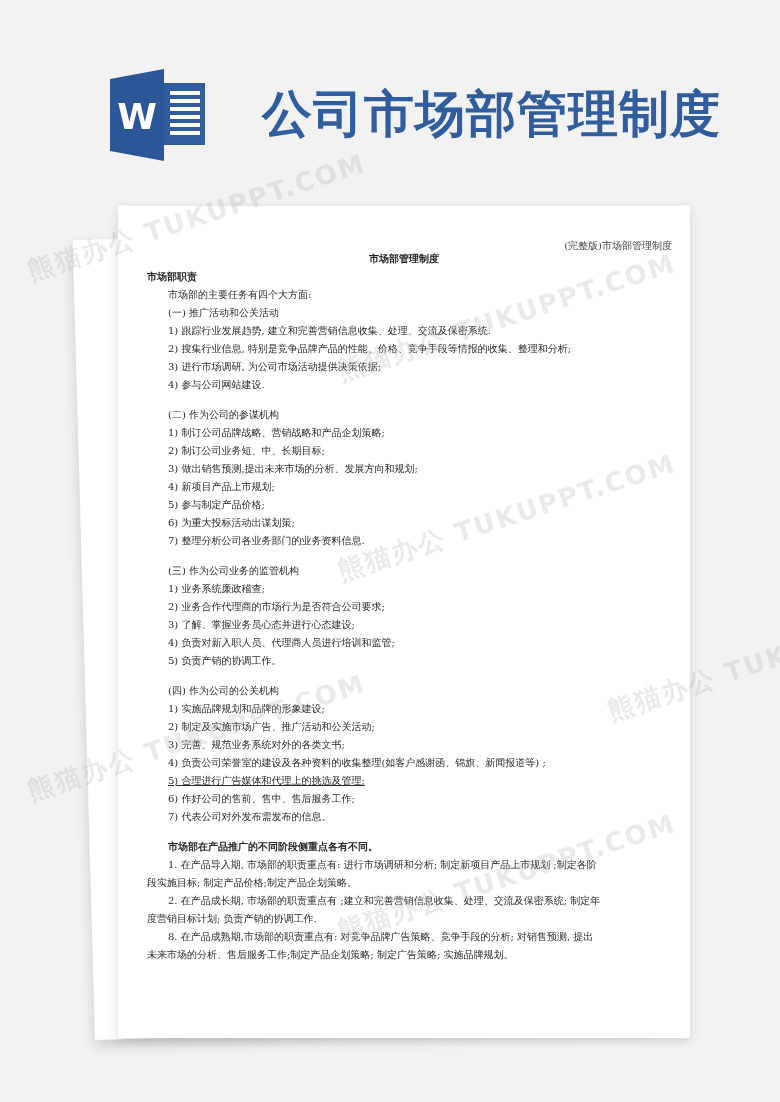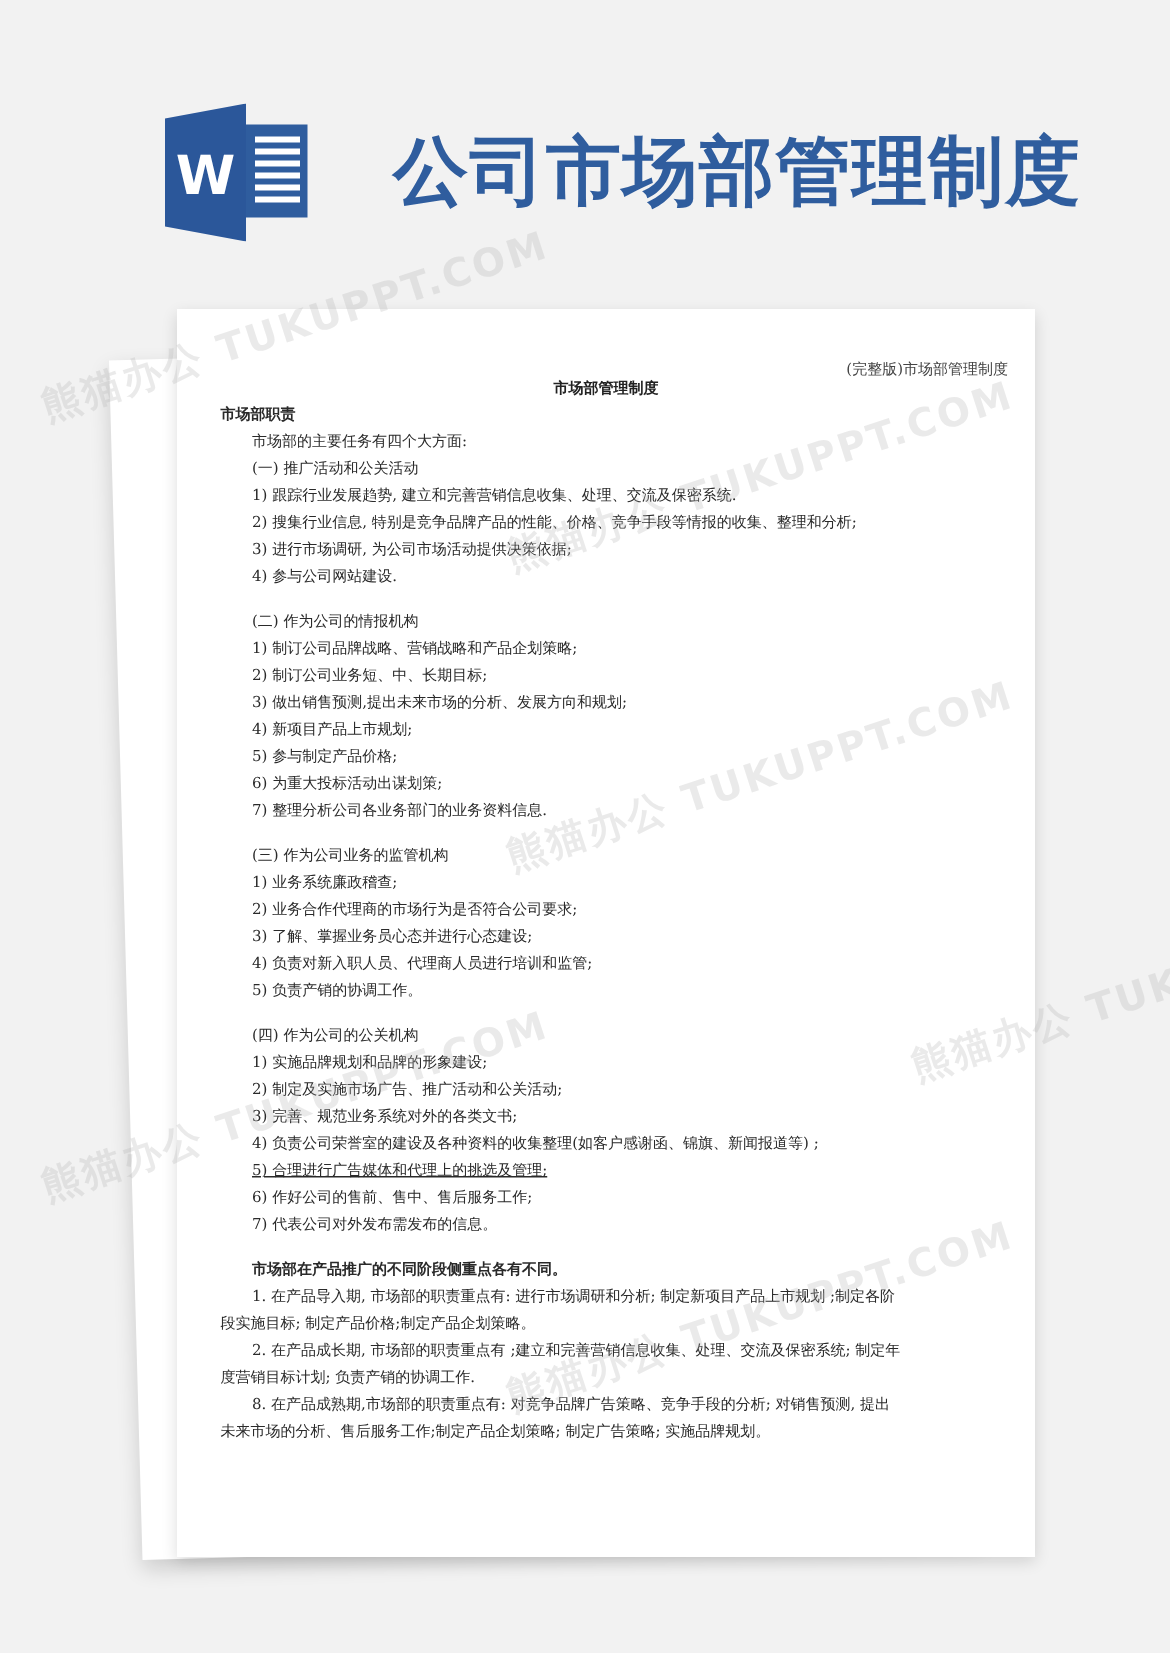--- a/index.html
+++ b/index.html
@@ -69,21 +69,21 @@
 
   <div class="line bold" style="left:29px; top:64px;">市场部职责</div>
   <div class="line" style="left:50px; top:82px;">市场部的主要任务有四个大方面:</div>
 
   <div class="line" style="left:50px; top:100px;">(一) 推广活动和公关活动</div>
   <div class="line" style="left:50px; top:118px;">1)   跟踪行业发展趋势, 建立和完善营销信息收集、处理、交流及保密系统.</div>
   <div class="line" style="left:50px; top:136px;">2) 搜集行业信息, 特别是竞争品牌产品的性能、价格、竞争手段等情报的收集、整理和分析;</div>
   <div class="line" style="left:50px; top:154px;">3)   进行市场调研, 为公司市场活动提供决策依据;</div>
   <div class="line" style="left:50px; top:172px;">4)   参与公司网站建设.</div>
 
-  <div class="line" style="left:50px; top:202px;">(二) 作为公司的情报机构</div>
+  <div class="line" style="left:50px; top:202px;">(二) 作为公司的参谋机构</div>
   <div class="line" style="left:50px; top:220px;">1)   制订公司品牌战略、营销战略和产品企划策略;</div>
   <div class="line" style="left:50px; top:238px;">2) 制订公司业务短、中、长期目标;</div>
   <div class="line" style="left:50px; top:256px;">3)   做出销售预测,提出未来市场的分析、发展方向和规划;</div>
   <div class="line" style="left:50px; top:274px;">4) 新项目产品上市规划;</div>
   <div class="line" style="left:50px; top:292px;">5)   参与制定产品价格;</div>
   <div class="line" style="left:50px; top:310px;">6)   为重大投标活动出谋划策;</div>
   <div class="line" style="left:50px; top:328px;">7)   整理分析公司各业务部门的业务资料信息.</div>
 
   <div class="line" style="left:50px; top:358px;">(三)   作为公司业务的监管机构</div>
   <div class="line" style="left:50px; top:376px;">1)   业务系统廉政稽查;</div>

